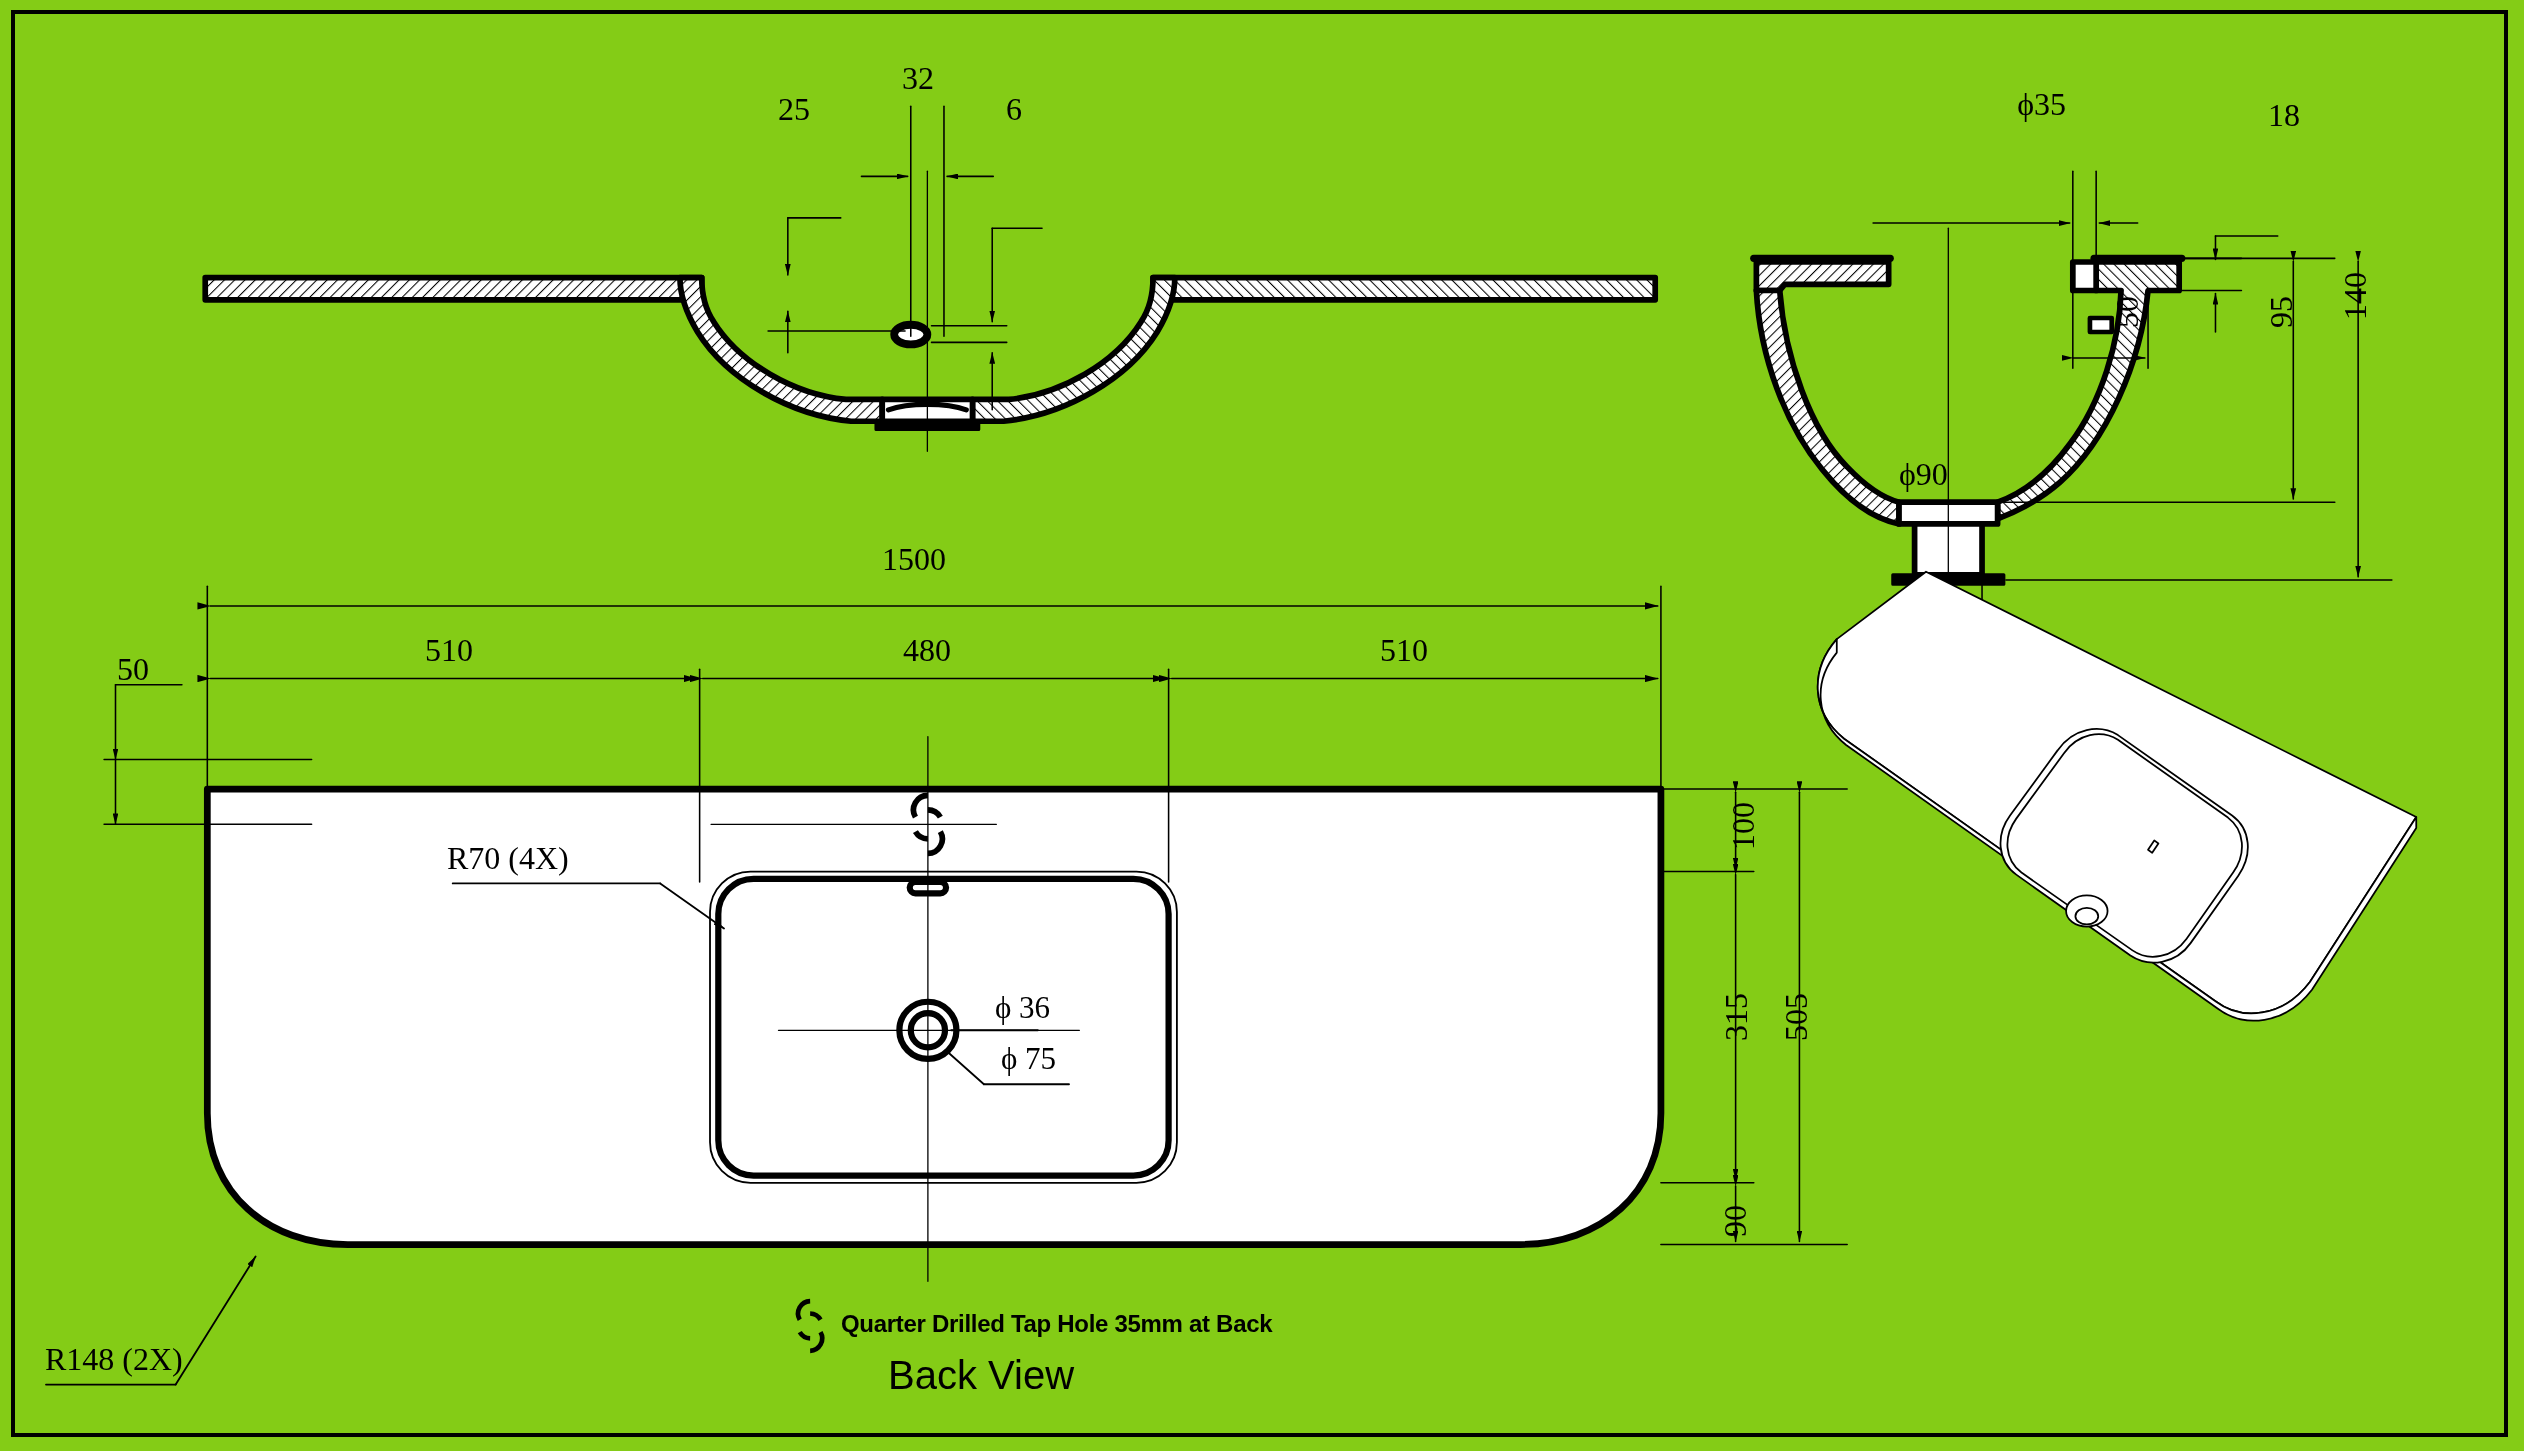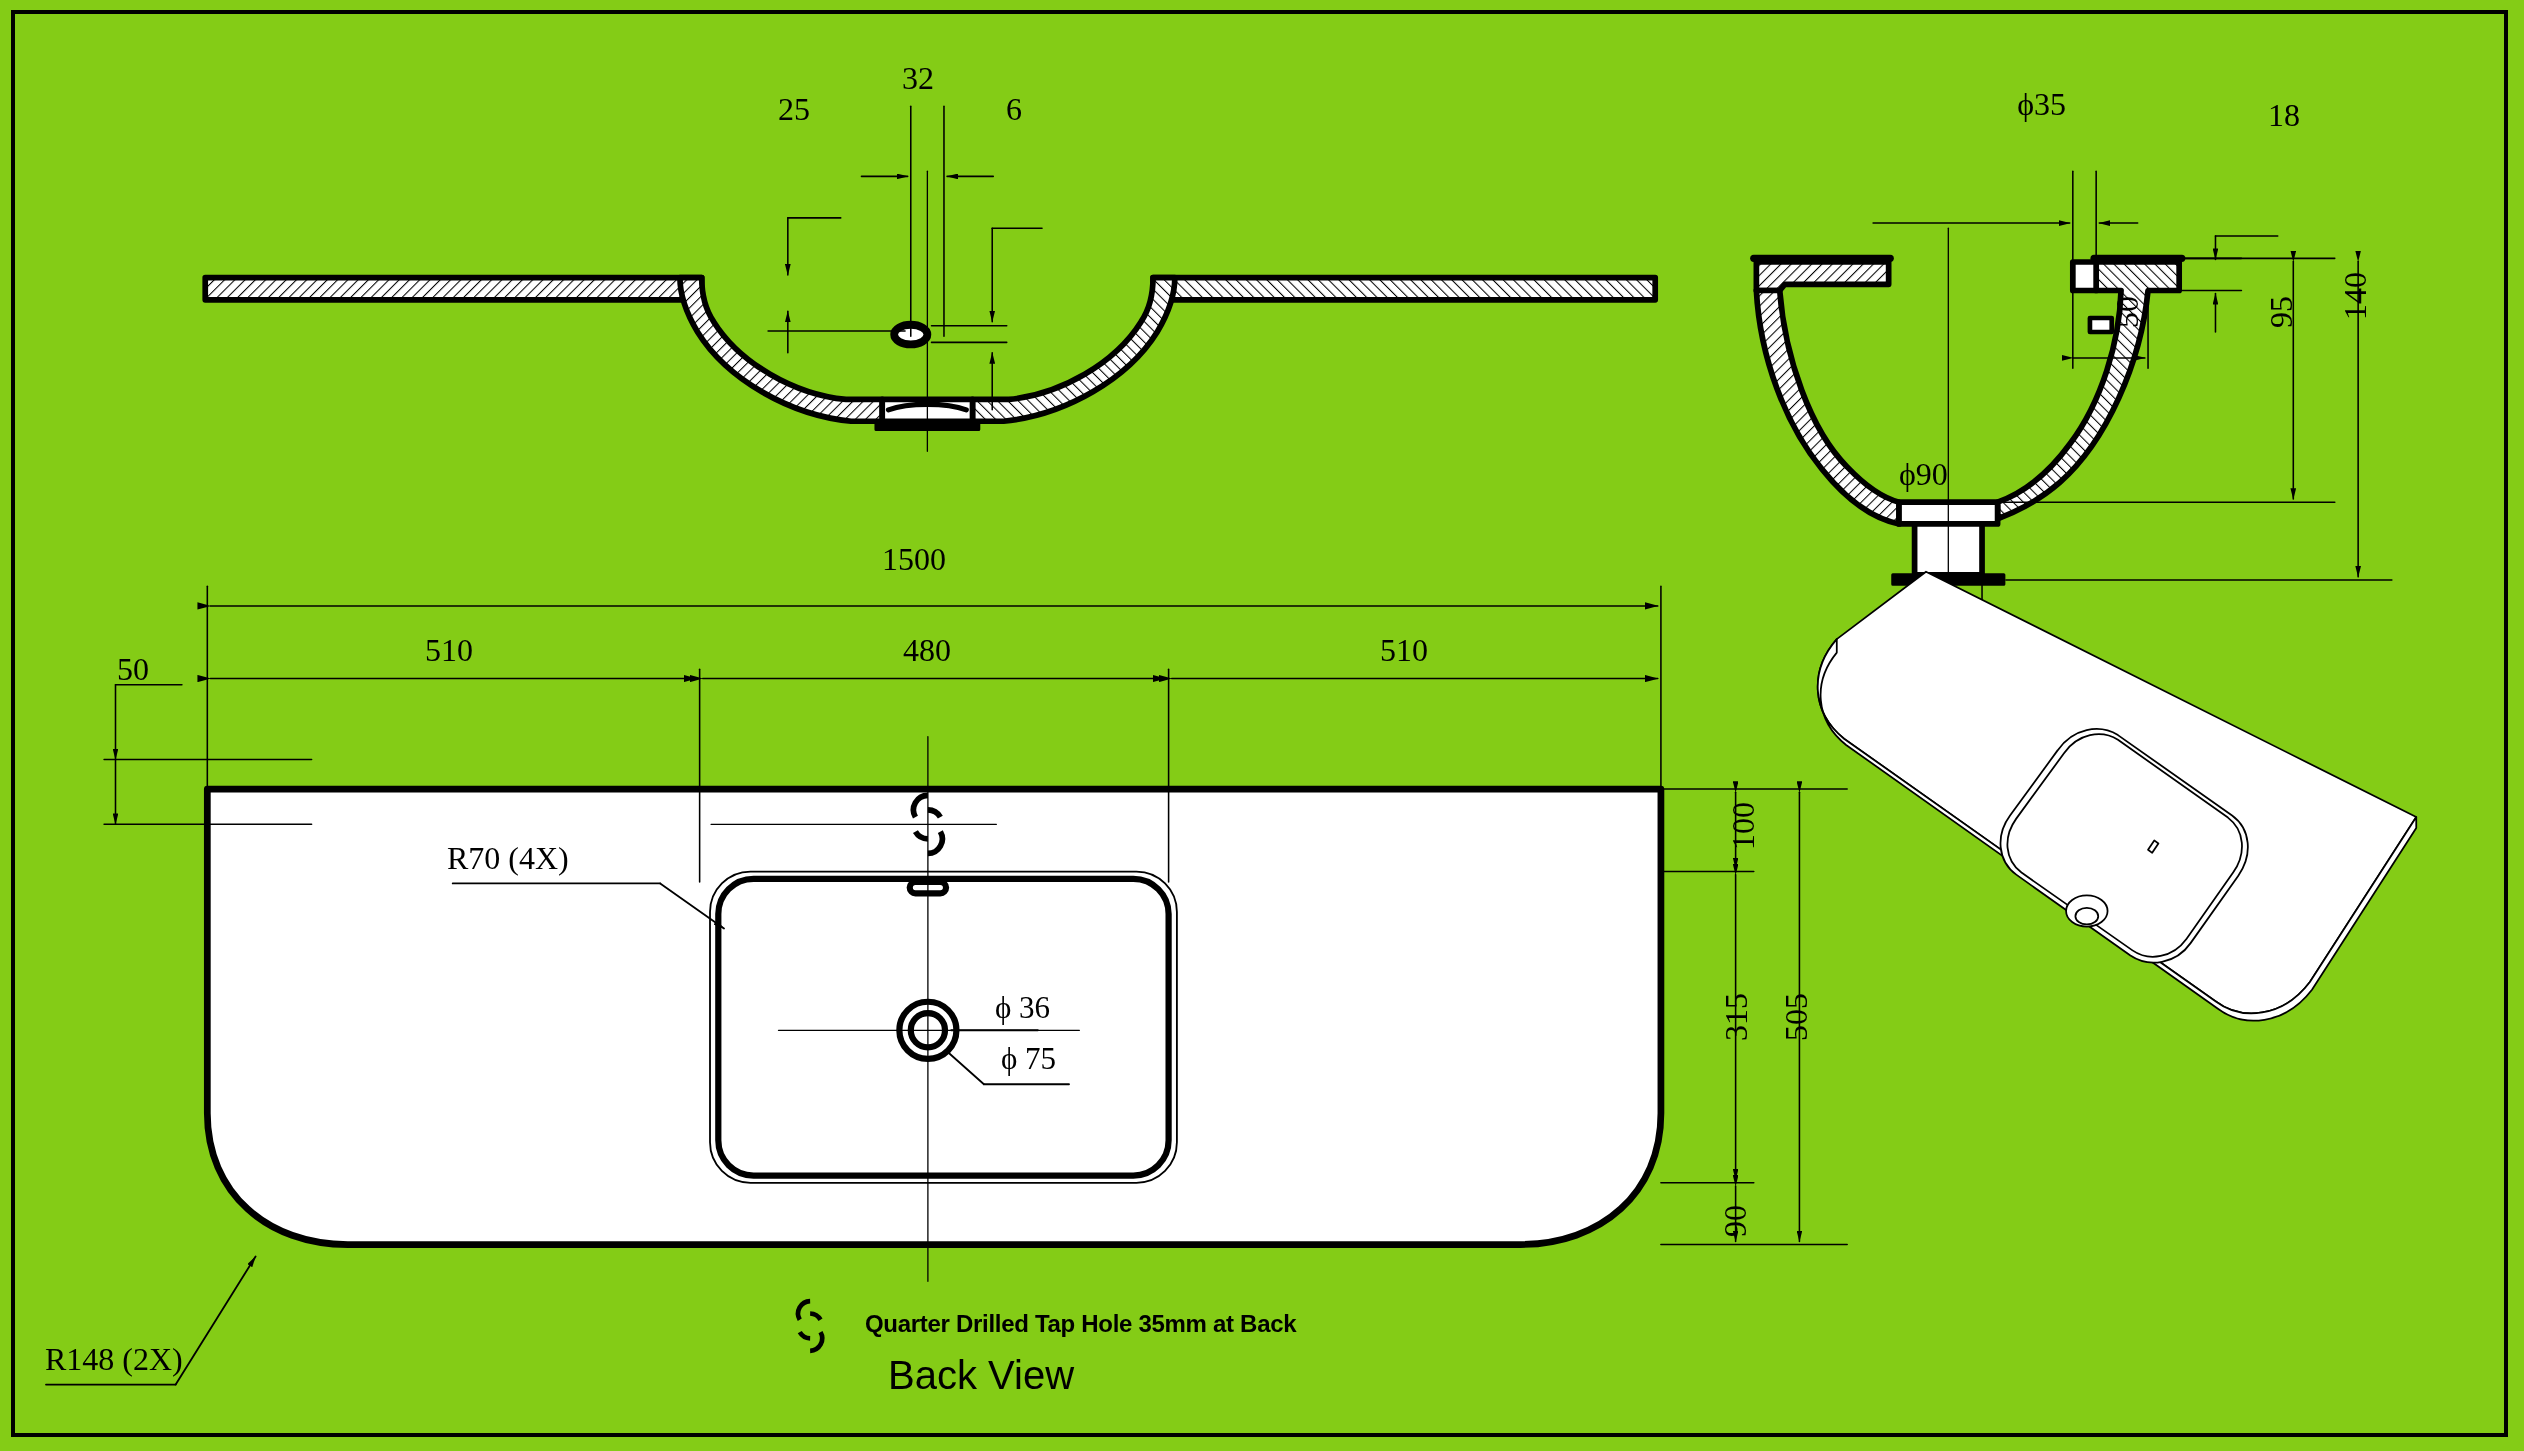--- a/index.html
+++ b/index.html
@@ -25,21 +25,20 @@
     font-family:"Liberation Serif",serif;
     color:#000;
     white-space:nowrap;
     line-height:1;
   }
   .vert{transform-origin:center center;}
   .note{
     font-family:"Liberation Sans",sans-serif;
     font-weight:600;
     letter-spacing:-0.3px;
-    margin-left:24px;
   }
   .viewlabel{
     font-family:"Liberation Sans",sans-serif;
     font-weight:400;
   }
 </style>
 </head>
 <body>
 
 <div id="sheet">

